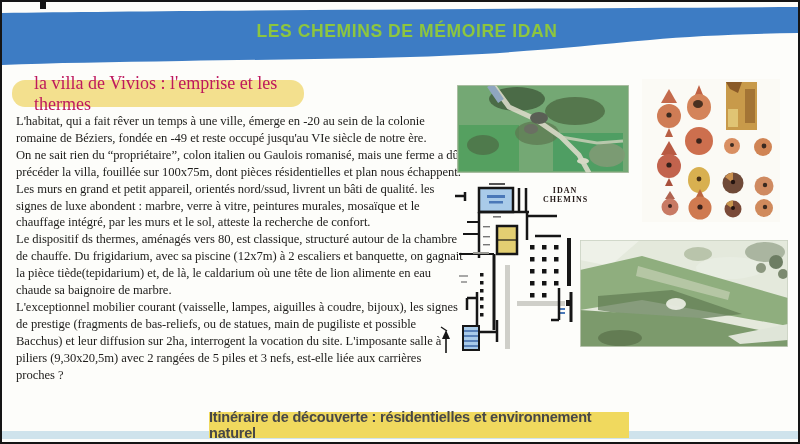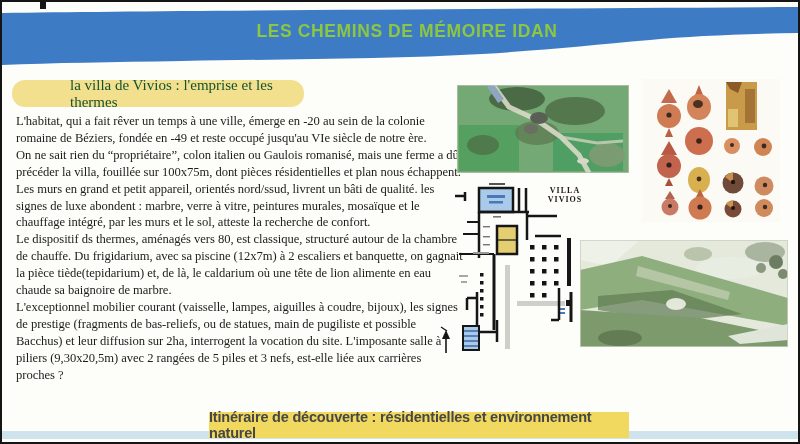--- a/index.html
+++ b/index.html
@@ -22,21 +22,21 @@
   .banner-title{
     position:absolute;left:0;top:19px;width:810px;text-align:center;
     font-family:"Liberation Sans",sans-serif;font-weight:bold;font-size:17.5px;
     letter-spacing:.6px;color:var(--title-green);
   }
   .section-box{
     position:absolute;left:10px;top:78px;width:292px;height:27px;
     background:var(--box-yellow);border-radius:13px;
     display:flex;align-items:center;
   }
-  .section-box span{font-size:15px;padding-left:22px;color:#14532d;margin-left:36px;}
+  .section-box span{font-size:18px;padding-left:22px;color:#be185d;}
   .body-text{
     position:absolute;left:14px;top:111px;width:447px;
     font-size:12.6px;line-height:16.9px;letter-spacing:-.05px;
   }
   .body-text p{margin:0;}
   .right-caption{
     position:absolute;left:450px;top:347px;width:347px;
     font-size:12.6px;line-height:17.4px;letter-spacing:-.05px;
   }
   figure{margin:0;padding:0;position:absolute;}
@@ -226,22 +226,22 @@
       <rect x="24" y="146" width="16" height="24" fill="#a9cbe9" stroke="#161616" stroke-width="2"></rect>
       <path d="M25,151 h14 M25,156 h14 M25,161 h14 M25,166 h14" stroke="#3f6aa8" stroke-width="1.5"></path>
 
       <g>
         <path d="M7,173 V156" stroke="#161616" stroke-width="1.6"></path>
         <path d="M3,159 L7,150 L11,159 Z" fill="#161616"></path>
         <path d="M2,147 l6,4" stroke="#161616" stroke-width="1.4"></path>
       </g>
     </svg>
     <div class="plan-label">
-      <span>VILLA</span><br>
-      <span>VIVIOS</span>
+      <span>IDAN</span><br>
+      <span>CHEMINS</span>
     </div>
   </figure>
 
   <figure class="fig-excavation">
     <svg width="208" height="107" viewBox="0 0 208 107">
       <rect x="0" y="0" width="208" height="107" fill="#e4e9dc"></rect>
       <polygon points="0,0 60,0 30,26 0,20" fill="#eef1e8"></polygon>
       <ellipse cx="150" cy="28" rx="34" ry="11" fill="#e8ede2"></ellipse>
       <ellipse cx="185" cy="12" rx="20" ry="10" fill="#aab5a0"></ellipse>
       <circle cx="196" cy="22" r="7" fill="#6d7d63"></circle>

